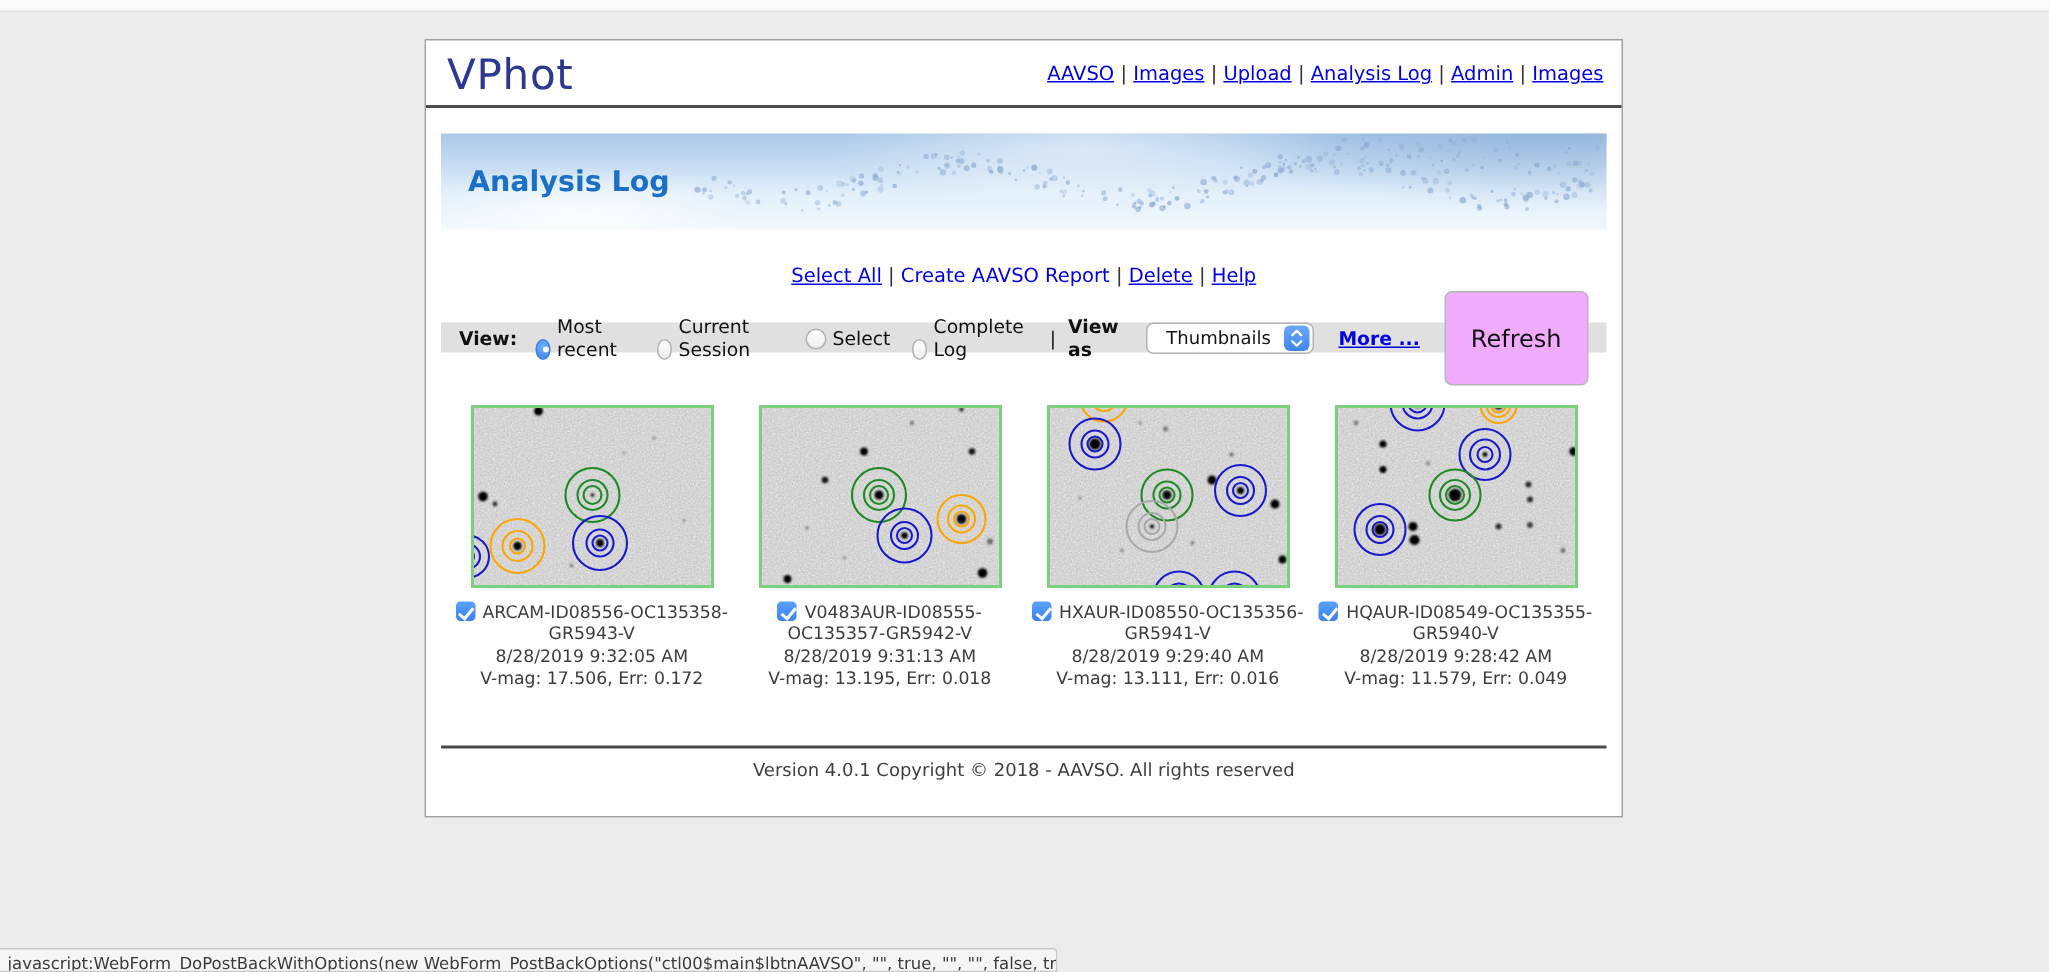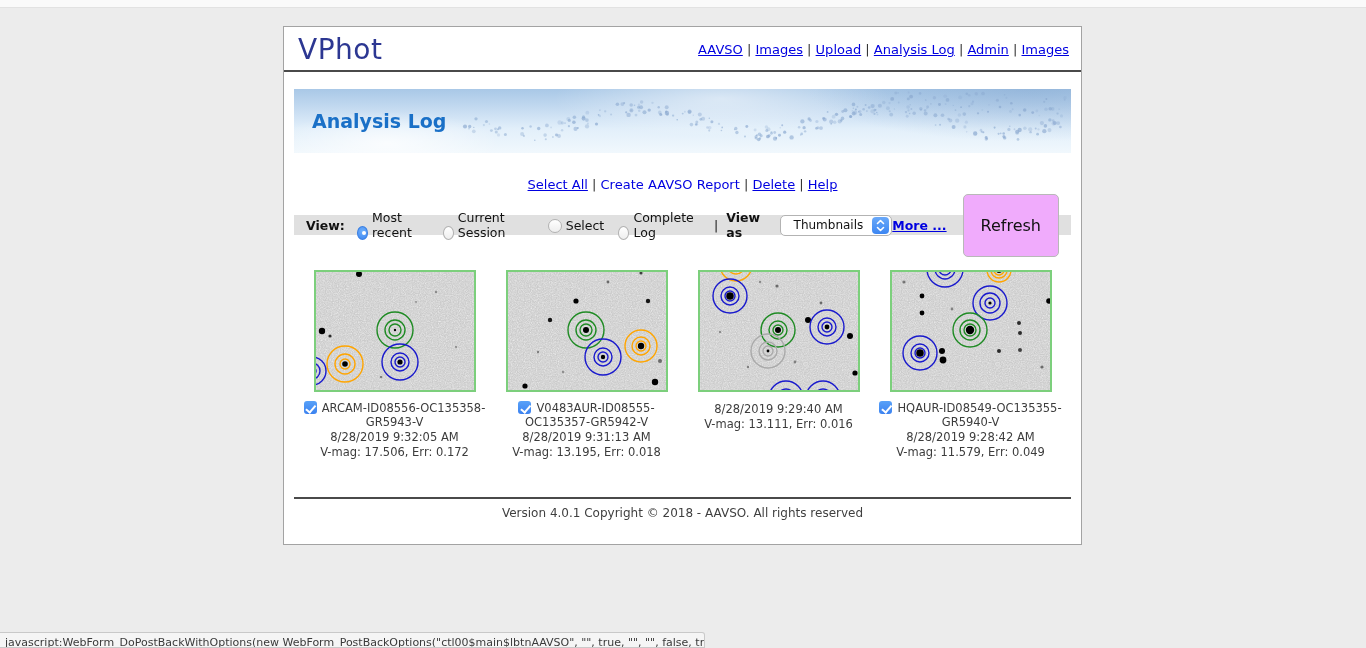--- a/index.html
+++ b/index.html
@@ -59,21 +59,21 @@
                      border-radius:50%; background:#fff; }
   .vas-sep { margin:0 8px 0 0; }
   .select { display:inline-flex; align-items:center; background:#fff; border:1px solid #b3b3b3;
             border-radius:5px; height:21px; padding:0 2px 0 0; margin-left:8px; cursor:default; }
   .select .val { font-size:12px; padding:0 9px 0 13px; }
   .stepper { width:17px; height:17px; border-radius:4px;
              background:linear-gradient(#6aa9f9,#3c86f2);
              display:flex; flex-direction:column; align-items:center; justify-content:center; }
   .toolbar .right { display:flex; align-items:center; }
   .more { font-weight:bold; color:#0000e0; text-decoration:underline; font-size:12.5px;
-          margin-right:16px; cursor:pointer; }
+          margin-right:16px; cursor:pointer;padding-left:16px; }
   .btn { background:#f0abfc; border:1px solid #b8b8b8; border-radius:5px; font-size:16px;
          padding:21px 17px; color:#111; font-family:inherit; cursor:pointer; }
 
   
   .thumb-row { margin-top:35px; display:flex; justify-content:center; }
   .thumb-cell { width:192px; display:flex; flex-direction:column; align-items:center; }
   .thumb-frame { line-height:0; border:2px solid #7ccf7c; background:#fff; cursor:pointer; }
   .caption { margin-top:9px; width:192px; text-align:center; font-size:11.5px;
              line-height:14px; color:#3c3c3c; }
   .cap-name { margin-bottom:1px; }
@@ -570,20 +570,21 @@
             <circle cx="127" cy="55" r="17" fill="none" stroke="#1a1acd" stroke-width="1.4"></circle>
             <circle cx="127" cy="55" r="9" fill="none" stroke="#1a1acd" stroke-width="1.4"></circle>
             <circle cx="127" cy="55" r="5" fill="none" stroke="#1a1acd" stroke-width="1.4"></circle>
             <circle cx="127" cy="55" r="2.4" fill="#000000" filter="url(#soft)"></circle>
             <circle cx="86" cy="126" r="17" fill="none" stroke="#1a1acd" stroke-width="1.4"></circle>
             <circle cx="86" cy="126" r="9" fill="none" stroke="#1a1acd" stroke-width="1.4"></circle>
             <circle cx="123" cy="126" r="17" fill="none" stroke="#1a1acd" stroke-width="1.4"></circle>
             <circle cx="123" cy="126" r="9" fill="none" stroke="#1a1acd" stroke-width="1.4"></circle>
           </svg></div>
         <div class="caption">
+          <div class="cap-name"><span class="checkbox checked"></span><span>HXAUR-ID08550-OC135356-GR5941-V</span></div>
           <div class="cap-line">8/28/2019 9:29:40 AM</div>
           <div class="cap-line">V-mag: 13.111, Err: 0.016</div>
         </div>
       </div>
       <div class="thumb-cell">
         <div class="thumb-frame"><svg width="158" height="118" viewBox="0 0 158 118">
             <rect x="0" y="0" width="158" height="118" fill="#ffffff"></rect>
             <rect x="0" y="0" width="158" height="118" filter="url(#grain)" opacity="0.20"></rect>
             <g filter="url(#soft)">
               <circle cx="30" cy="24" r="2.4" fill="#000000" opacity="1"></circle>

